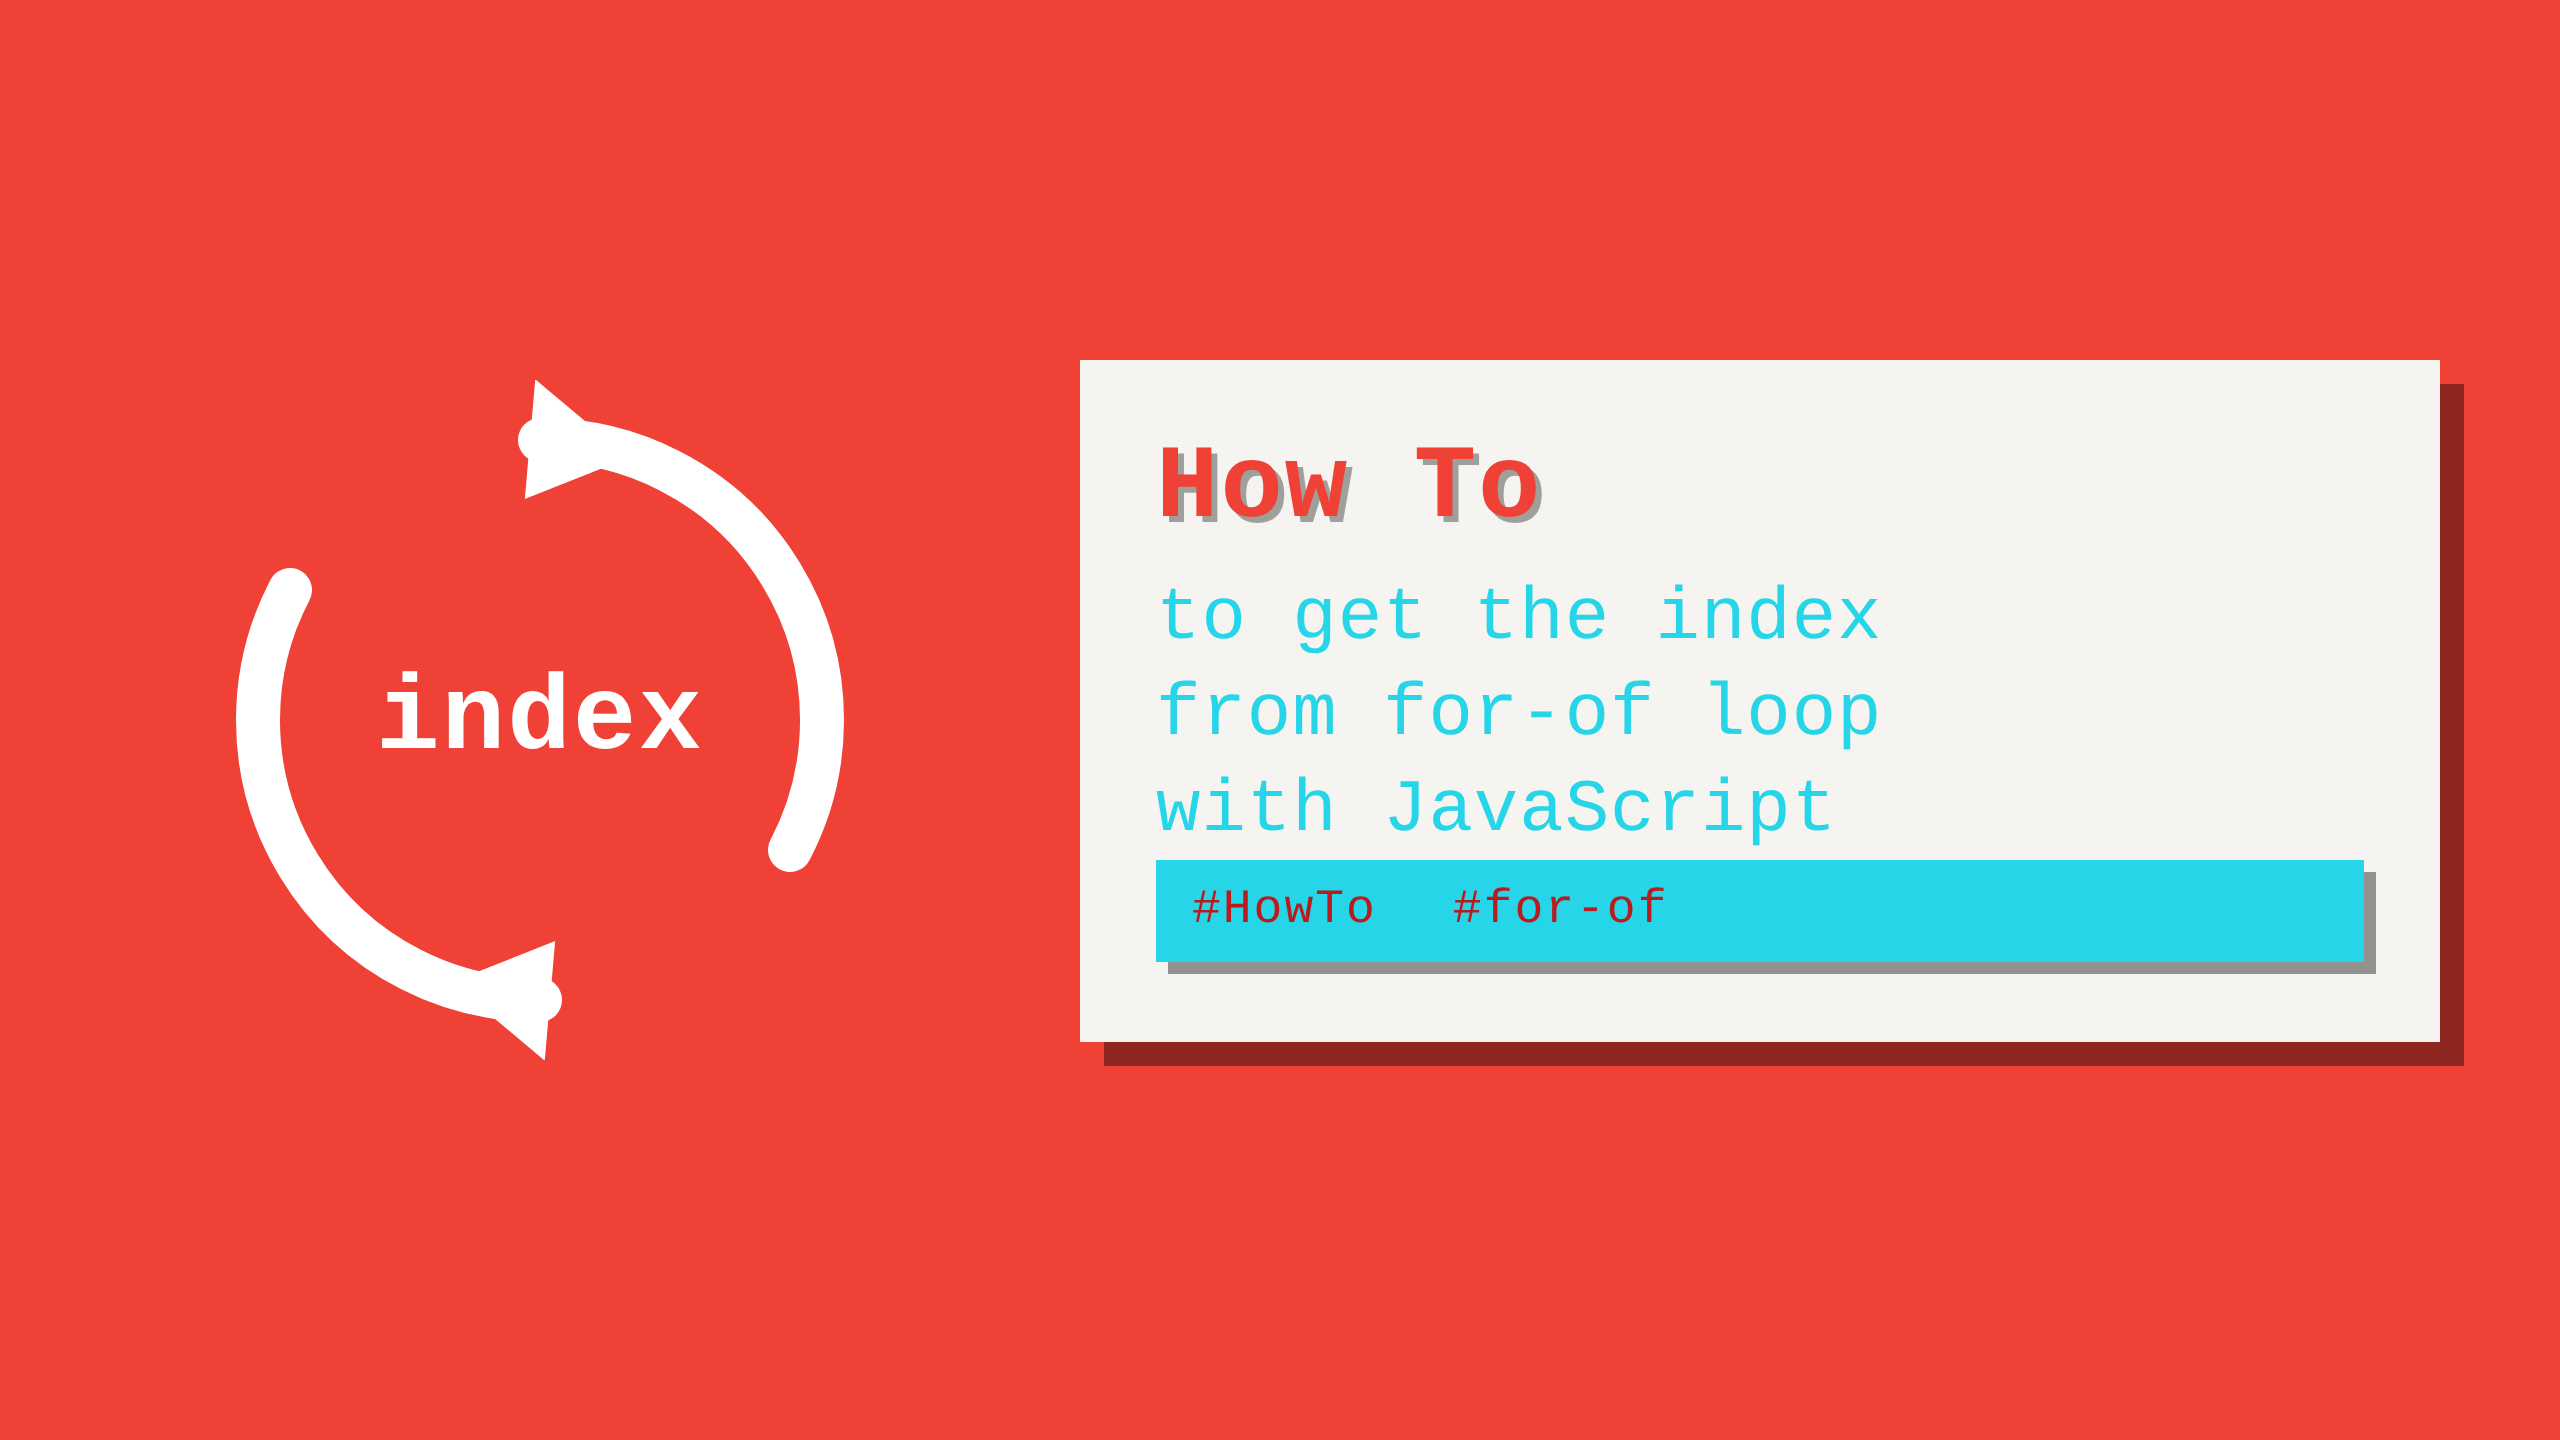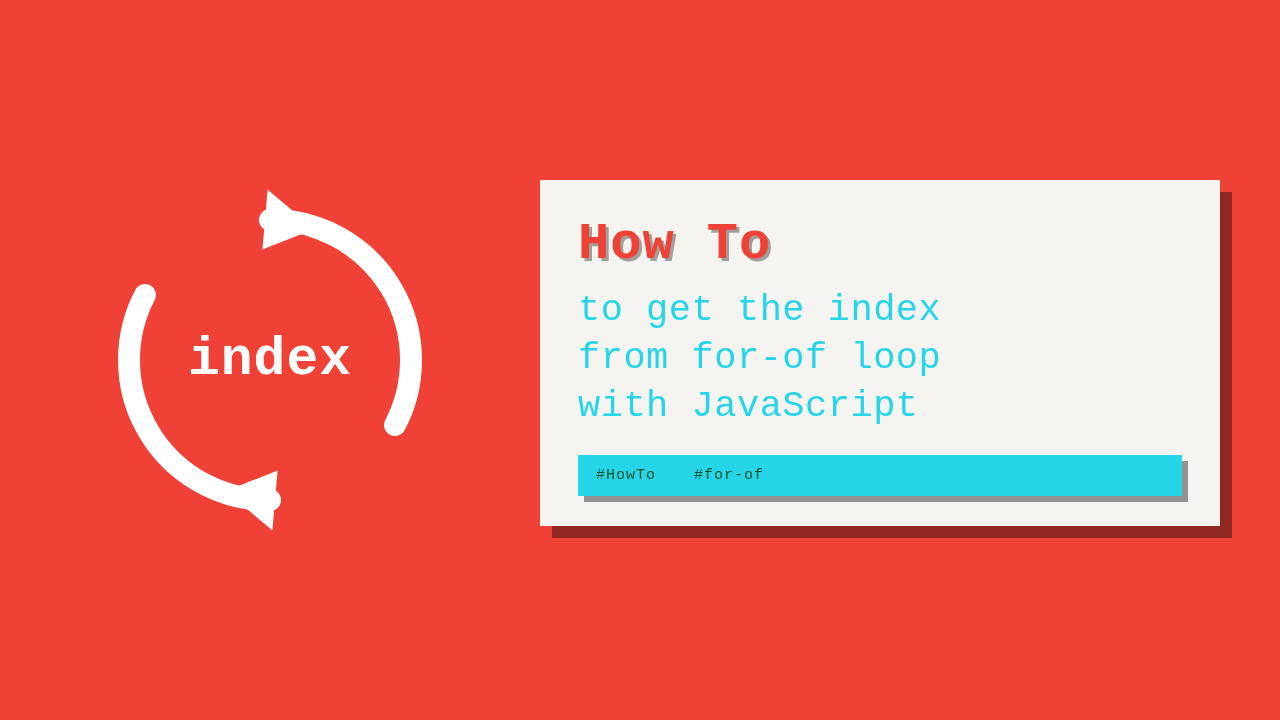--- a/index.html
+++ b/index.html
@@ -33,50 +33,49 @@
     font-weight: bold;
     line-height: 1.4;
     letter-spacing: 1px;
   }
   .card {
     position: absolute;
     right: 60px;
     top: 180px;
     width: 680px;
     background: #f5f4f0;
-    padding: 35px 38px 30px 38px;
+    padding: 35px 38px 40px 38px;
     box-shadow: 12px 12px 0 rgba(0,0,0,0.4);
   }
   .card-title {
     font-size: 52px;
     font-weight: bold;
     color: #ef4136;
     text-shadow: 3px 3px 0 rgba(0,0,0,0.35);
     margin-bottom: 12px;
     letter-spacing: 1px;
   }
   .card-subtitle {
     font-size: 37px;
     color: #26d5e8;
     line-height: 1.3;
     font-weight: 500;
     letter-spacing: 0.5px;
-    margin-bottom: 25px;
     white-space: pre-line;
   }
   .tags-bar {
     background: #26d5e8;
     padding: 12px 18px;
     box-shadow: 6px 6px 0 rgba(0,0,0,0.4);
     display: flex;
     gap: 38px;
   }
   .tag {
-    color: #14532d;
-    font-size: 15px;
+    color: #b91c1c;
+    font-size: 24px;
     letter-spacing: 1px;
   }
 </style>
 </head>
 <body>
 
 <div class="left-graphic">
   <svg class="cycle-svg" viewBox="0 0 340 340">
     <path d="M 170 30 A 140 140 0 0 1 295 235" fill="none" stroke="#ffffff" stroke-width="22" stroke-linecap="round"></path>
     <path d="M 170 310 A 140 140 0 0 1 45 105" fill="none" stroke="#ffffff" stroke-width="22" stroke-linecap="round"></path>

